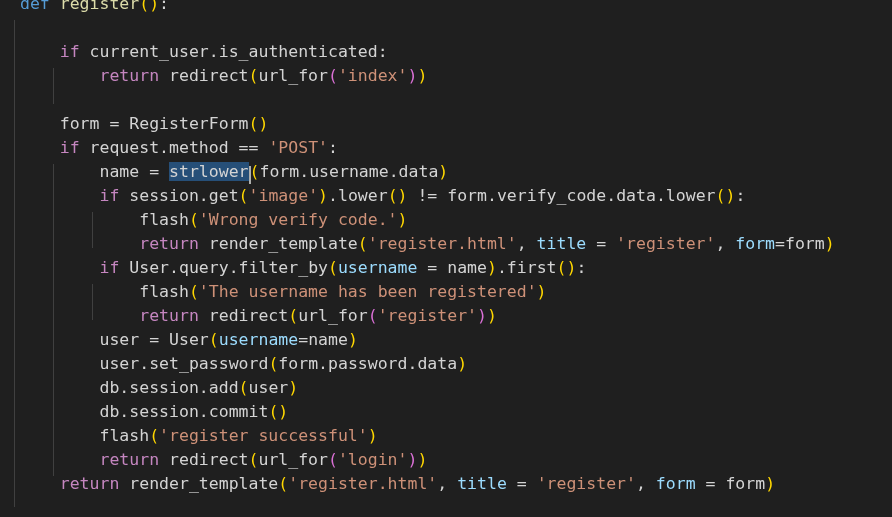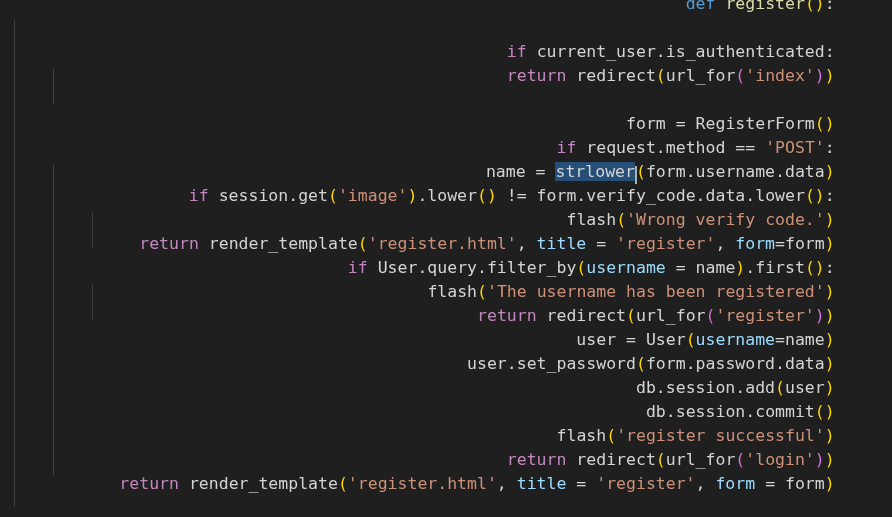--- a/index.html
+++ b/index.html
@@ -78,21 +78,21 @@
     background: #aeafad;
     vertical-align: text-bottom;
     margin: 0 -1px 0 0;
     position: relative;
     top: 3px;
   }
 </style>
 </head>
 <body style="background: rgb(31, 31, 31);">
 
-<div id="editor" style="background: rgb(31, 31, 31); text-align: right;">
+<div id="editor" style="background: rgb(31, 31, 31);">
 
   <div class="indent-guides">
       <div class="indent-guide" style="left: 14px; top: 20px; height: 487px; background: rgb(64, 64, 64);"></div>
       <div class="indent-guide" style="left: 53px; top: 68px; height: 36px; background: rgb(64, 64, 64);"></div>
       <div class="indent-guide" style="left: 53px; top: 164px; height: 312px; background: rgb(64, 64, 64);"></div>
       <div class="indent-guide" style="left: 92px; top: 212px; height: 36px; background: rgb(64, 64, 64);"></div>
       <div class="indent-guide" style="left: 92px; top: 284px; height: 36px; background: rgb(64, 64, 64);"></div>
     </div>
 
   <pre id="code" style="color: rgb(212, 212, 212); font-size: 16.5px; line-height: 24px;"><div class="line"><span class="def" style="color: rgb(86, 156, 214);">def</span> <span class="fn" style="color: rgb(220, 220, 170);">register</span><span class="b1" style="color: rgb(255, 215, 0);">()</span><span class="op" style="color: rgb(212, 212, 212);">:</span></div><div class="line"> </div><div class="line">    <span class="kw" style="color: rgb(197, 134, 192);">if</span> <span class="id" style="color: rgb(212, 212, 212);">current_user</span><span class="op" style="color: rgb(212, 212, 212);">.</span><span class="id" style="color: rgb(212, 212, 212);">is_authenticated</span><span class="op" style="color: rgb(212, 212, 212);">:</span></div><div class="line">        <span class="kw" style="color: rgb(197, 134, 192);">return</span> <span class="id" style="color: rgb(212, 212, 212);">redirect</span><span class="b1" style="color: rgb(255, 215, 0);">(</span><span class="id" style="color: rgb(212, 212, 212);">url_for</span><span class="b2" style="color: rgb(218, 112, 214);">(</span><span class="str" style="color: rgb(206, 145, 120);">'index'</span><span class="b2" style="color: rgb(218, 112, 214);">)</span><span class="b1" style="color: rgb(255, 215, 0);">)</span></div><div class="line"> </div><div class="line">    <span class="id" style="color: rgb(212, 212, 212);">form</span> <span class="op" style="color: rgb(212, 212, 212);">=</span> <span class="id" style="color: rgb(212, 212, 212);">RegisterForm</span><span class="b1" style="color: rgb(255, 215, 0);">()</span></div><div class="line">    <span class="kw" style="color: rgb(197, 134, 192);">if</span> <span class="id" style="color: rgb(212, 212, 212);">request</span><span class="op" style="color: rgb(212, 212, 212);">.</span><span class="id" style="color: rgb(212, 212, 212);">method</span> <span class="op" style="color: rgb(212, 212, 212);">==</span> <span class="str" style="color: rgb(206, 145, 120);">'POST'</span><span class="op" style="color: rgb(212, 212, 212);">:</span></div><div class="line">        <span class="id" style="color: rgb(212, 212, 212);">name</span> <span class="op" style="color: rgb(212, 212, 212);">=</span> <span class="sel" style="background: rgb(38, 79, 120); color: rgb(212, 212, 212);">strlower</span><span class="caret" style="background: rgb(174, 175, 173);"></span><span class="b1" style="color: rgb(255, 215, 0);">(</span><span class="id" style="color: rgb(212, 212, 212);">form</span><span class="op" style="color: rgb(212, 212, 212);">.</span><span class="id" style="color: rgb(212, 212, 212);">username</span><span class="op" style="color: rgb(212, 212, 212);">.</span><span class="id" style="color: rgb(212, 212, 212);">data</span><span class="b1" style="color: rgb(255, 215, 0);">)</span></div><div class="line">        <span class="kw" style="color: rgb(197, 134, 192);">if</span> <span class="id" style="color: rgb(212, 212, 212);">session</span><span class="op" style="color: rgb(212, 212, 212);">.</span><span class="id" style="color: rgb(212, 212, 212);">get</span><span class="b1" style="color: rgb(255, 215, 0);">(</span><span class="str" style="color: rgb(206, 145, 120);">'image'</span><span class="b1" style="color: rgb(255, 215, 0);">)</span><span class="op" style="color: rgb(212, 212, 212);">.</span><span class="id" style="color: rgb(212, 212, 212);">lower</span><span class="b1" style="color: rgb(255, 215, 0);">()</span> <span class="op" style="color: rgb(212, 212, 212);">!=</span> <span class="id" style="color: rgb(212, 212, 212);">form</span><span class="op" style="color: rgb(212, 212, 212);">.</span><span class="id" style="color: rgb(212, 212, 212);">verify_code</span><span class="op" style="color: rgb(212, 212, 212);">.</span><span class="id" style="color: rgb(212, 212, 212);">data</span><span class="op" style="color: rgb(212, 212, 212);">.</span><span class="id" style="color: rgb(212, 212, 212);">lower</span><span class="b1" style="color: rgb(255, 215, 0);">()</span><span class="op" style="color: rgb(212, 212, 212);">:</span></div><div class="line">            <span class="id" style="color: rgb(212, 212, 212);">flash</span><span class="b1" style="color: rgb(255, 215, 0);">(</span><span class="str" style="color: rgb(206, 145, 120);">'Wrong verify code.'</span><span class="b1" style="color: rgb(255, 215, 0);">)</span></div><div class="line">            <span class="kw" style="color: rgb(197, 134, 192);">return</span> <span class="id" style="color: rgb(212, 212, 212);">render_template</span><span class="b1" style="color: rgb(255, 215, 0);">(</span><span class="str" style="color: rgb(206, 145, 120);">'register.html'</span><span class="op" style="color: rgb(212, 212, 212);">,</span> <span class="arg" style="color: rgb(156, 220, 254);">title</span> <span class="op" style="color: rgb(212, 212, 212);">=</span> <span class="str" style="color: rgb(206, 145, 120);">'register'</span><span class="op" style="color: rgb(212, 212, 212);">,</span> <span class="arg" style="color: rgb(156, 220, 254);">form</span><span class="op" style="color: rgb(212, 212, 212);">=</span><span class="id" style="color: rgb(212, 212, 212);">form</span><span class="b1" style="color: rgb(255, 215, 0);">)</span></div><div class="line">        <span class="kw" style="color: rgb(197, 134, 192);">if</span> <span class="id" style="color: rgb(212, 212, 212);">User</span><span class="op" style="color: rgb(212, 212, 212);">.</span><span class="id" style="color: rgb(212, 212, 212);">query</span><span class="op" style="color: rgb(212, 212, 212);">.</span><span class="id" style="color: rgb(212, 212, 212);">filter_by</span><span class="b1" style="color: rgb(255, 215, 0);">(</span><span class="arg" style="color: rgb(156, 220, 254);">username</span> <span class="op" style="color: rgb(212, 212, 212);">=</span> <span class="id" style="color: rgb(212, 212, 212);">name</span><span class="b1" style="color: rgb(255, 215, 0);">)</span><span class="op" style="color: rgb(212, 212, 212);">.</span><span class="id" style="color: rgb(212, 212, 212);">first</span><span class="b1" style="color: rgb(255, 215, 0);">()</span><span class="op" style="color: rgb(212, 212, 212);">:</span></div><div class="line">            <span class="id" style="color: rgb(212, 212, 212);">flash</span><span class="b1" style="color: rgb(255, 215, 0);">(</span><span class="str" style="color: rgb(206, 145, 120);">'The username has been registered'</span><span class="b1" style="color: rgb(255, 215, 0);">)</span></div><div class="line">            <span class="kw" style="color: rgb(197, 134, 192);">return</span> <span class="id" style="color: rgb(212, 212, 212);">redirect</span><span class="b1" style="color: rgb(255, 215, 0);">(</span><span class="id" style="color: rgb(212, 212, 212);">url_for</span><span class="b2" style="color: rgb(218, 112, 214);">(</span><span class="str" style="color: rgb(206, 145, 120);">'register'</span><span class="b2" style="color: rgb(218, 112, 214);">)</span><span class="b1" style="color: rgb(255, 215, 0);">)</span></div><div class="line">        <span class="id" style="color: rgb(212, 212, 212);">user</span> <span class="op" style="color: rgb(212, 212, 212);">=</span> <span class="id" style="color: rgb(212, 212, 212);">User</span><span class="b1" style="color: rgb(255, 215, 0);">(</span><span class="arg" style="color: rgb(156, 220, 254);">username</span><span class="op" style="color: rgb(212, 212, 212);">=</span><span class="id" style="color: rgb(212, 212, 212);">name</span><span class="b1" style="color: rgb(255, 215, 0);">)</span></div><div class="line">        <span class="id" style="color: rgb(212, 212, 212);">user</span><span class="op" style="color: rgb(212, 212, 212);">.</span><span class="id" style="color: rgb(212, 212, 212);">set_password</span><span class="b1" style="color: rgb(255, 215, 0);">(</span><span class="id" style="color: rgb(212, 212, 212);">form</span><span class="op" style="color: rgb(212, 212, 212);">.</span><span class="id" style="color: rgb(212, 212, 212);">password</span><span class="op" style="color: rgb(212, 212, 212);">.</span><span class="id" style="color: rgb(212, 212, 212);">data</span><span class="b1" style="color: rgb(255, 215, 0);">)</span></div><div class="line">        <span class="id" style="color: rgb(212, 212, 212);">db</span><span class="op" style="color: rgb(212, 212, 212);">.</span><span class="id" style="color: rgb(212, 212, 212);">session</span><span class="op" style="color: rgb(212, 212, 212);">.</span><span class="id" style="color: rgb(212, 212, 212);">add</span><span class="b1" style="color: rgb(255, 215, 0);">(</span><span class="id" style="color: rgb(212, 212, 212);">user</span><span class="b1" style="color: rgb(255, 215, 0);">)</span></div><div class="line">        <span class="id" style="color: rgb(212, 212, 212);">db</span><span class="op" style="color: rgb(212, 212, 212);">.</span><span class="id" style="color: rgb(212, 212, 212);">session</span><span class="op" style="color: rgb(212, 212, 212);">.</span><span class="id" style="color: rgb(212, 212, 212);">commit</span><span class="b1" style="color: rgb(255, 215, 0);">()</span></div><div class="line">        <span class="id" style="color: rgb(212, 212, 212);">flash</span><span class="b1" style="color: rgb(255, 215, 0);">(</span><span class="str" style="color: rgb(206, 145, 120);">'register successful'</span><span class="b1" style="color: rgb(255, 215, 0);">)</span></div><div class="line">        <span class="kw" style="color: rgb(197, 134, 192);">return</span> <span class="id" style="color: rgb(212, 212, 212);">redirect</span><span class="b1" style="color: rgb(255, 215, 0);">(</span><span class="id" style="color: rgb(212, 212, 212);">url_for</span><span class="b2" style="color: rgb(218, 112, 214);">(</span><span class="str" style="color: rgb(206, 145, 120);">'login'</span><span class="b2" style="color: rgb(218, 112, 214);">)</span><span class="b1" style="color: rgb(255, 215, 0);">)</span></div><div class="line">    <span class="kw" style="color: rgb(197, 134, 192);">return</span> <span class="id" style="color: rgb(212, 212, 212);">render_template</span><span class="b1" style="color: rgb(255, 215, 0);">(</span><span class="str" style="color: rgb(206, 145, 120);">'register.html'</span><span class="op" style="color: rgb(212, 212, 212);">,</span> <span class="arg" style="color: rgb(156, 220, 254);">title</span> <span class="op" style="color: rgb(212, 212, 212);">=</span> <span class="str" style="color: rgb(206, 145, 120);">'register'</span><span class="op" style="color: rgb(212, 212, 212);">,</span> <span class="arg" style="color: rgb(156, 220, 254);">form</span> <span class="op" style="color: rgb(212, 212, 212);">=</span> <span class="id" style="color: rgb(212, 212, 212);">form</span><span class="b1" style="color: rgb(255, 215, 0);">)</span></div></pre>

